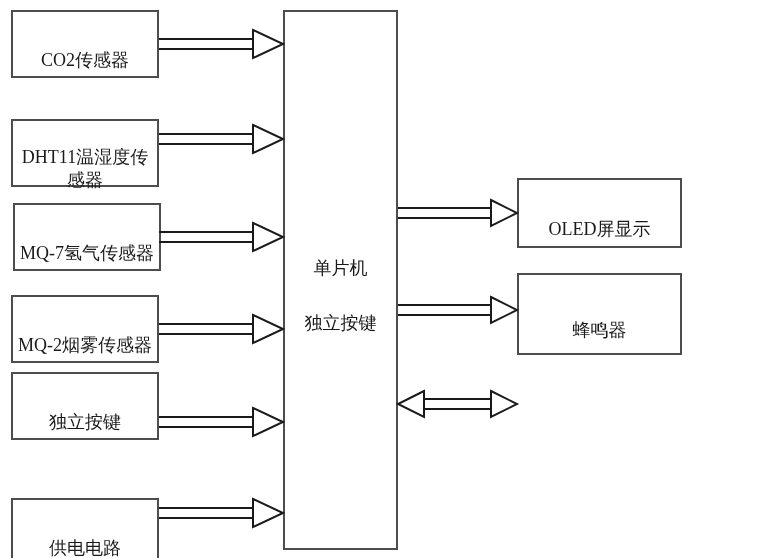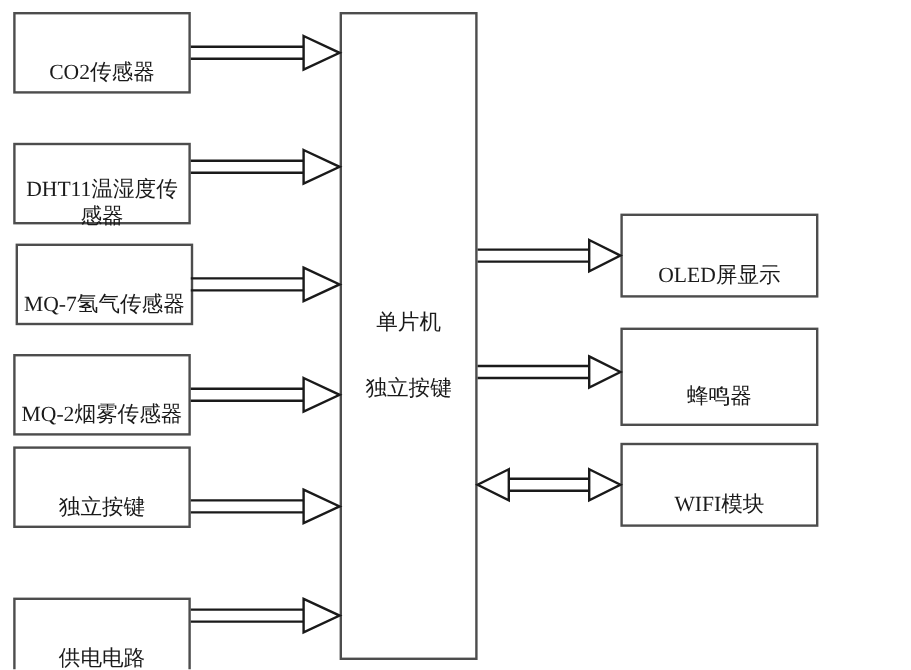--- a/index.html
+++ b/index.html
@@ -85,23 +85,20 @@
   </div>
 
   <div class="box" style="left:517px; top:178px; width:165px; height:70px;">
     <span class="lbl">OLED屏显示</span>
   </div>
 
   <div class="box" style="left:517px; top:273px; width:165px; height:82px;">
     <span class="lbl">蜂鸣器</span>
   </div>
 
-  <div class="box" style="left:517px; top:369px; width:165px; height:70px;">
-    <span class="lbl">WIFI模块</span>
-  </div>
 
   <svg id="arrow-layer" width="759" height="558" viewBox="0 0 759 558">
 
     <g>
       <path d="M159 39 H253 M159 49 H253"></path>
       <polygon points="253,30 283,44 253,58"></polygon>
     </g>
 
     <g>
       <path d="M159 134 H253 M159 144 H253"></path>

